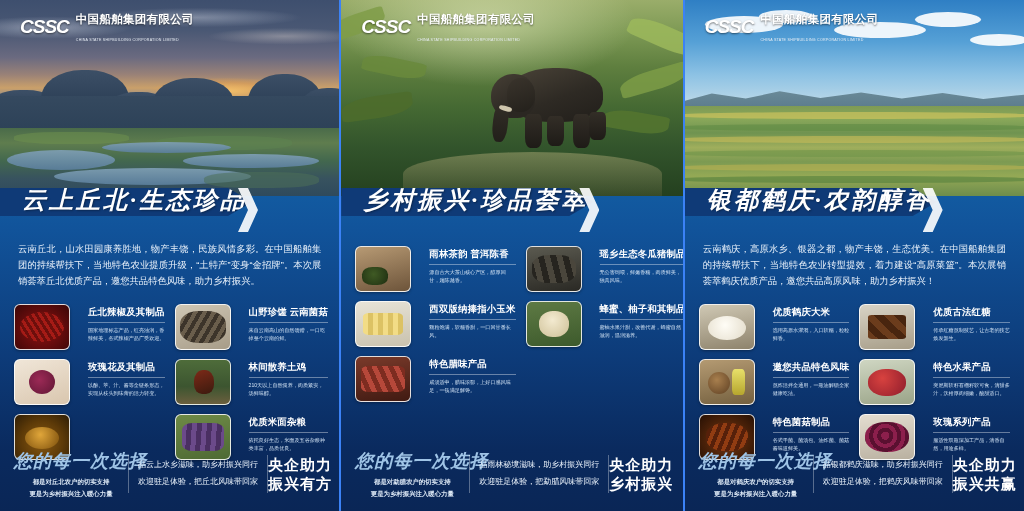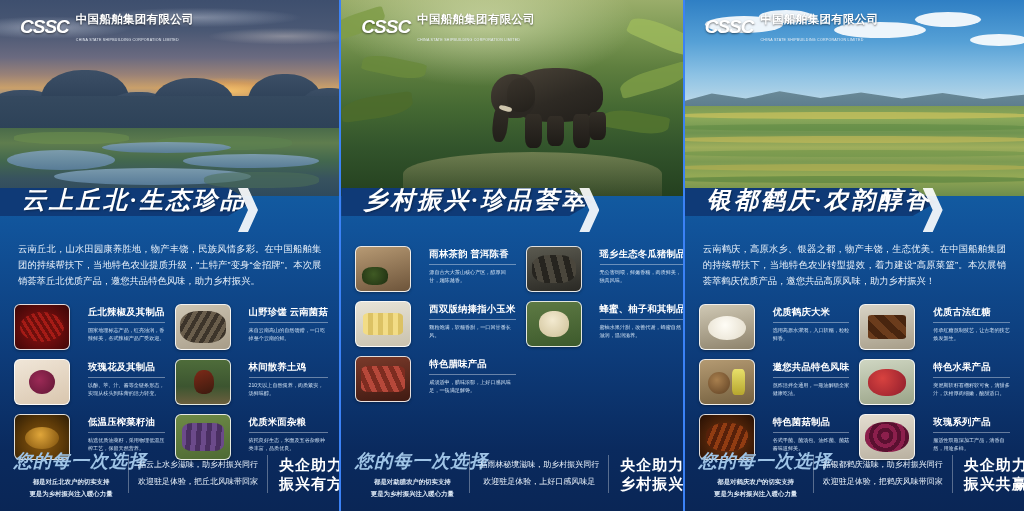--- a/index.html
+++ b/index.html
@@ -157,21 +157,21 @@
   
   .footer{position:absolute;left:0;right:0;bottom:0;height:74px;display:flex;align-items:center;
     padding:0 14px;box-sizing:border-box;gap:0;}
   .f-slogan{width:114px;flex:none;text-align:center;}
   .f-script{font-family:"Liberation Serif","DejaVu Serif",serif;font-style:italic;font-weight:bold;
     font-size:18px;color:#9fc4e6;letter-spacing:1px;white-space:nowrap;}
   .f-sub{font-size:6.4px;color:#dbe7f4;line-height:1.8;margin-top:3px;font-weight:bold;}
   .f-div{width:1px;height:38px;background:rgba(255,255,255,.32);flex:none;}
   .f-lines{flex:1;padding:0 9px;text-align:center;}
   .f-line{font-size:8px;color:#eaf2fb;line-height:2.1;white-space:nowrap;}
-  .f-cta{width:86px;flex:none;text-align:center;}
+  .f-cta{width:86px;flex:none;text-align:left;}
   .f-cta div{font-size:15px;font-weight:bold;color:#ffffff;line-height:1.28;letter-spacing:1px;white-space:nowrap;}
 </style>
 </head>
 <body>
 
 <div class="poster">
 
   <div class="panel">
     <div class="hero">
       <div class="hero-art">
@@ -241,25 +241,20 @@
       <div class="card">
           <div class="thumb t-chick"></div>
           <div class="c-txt">
             <div class="c-title">林间散养土鸡</div>
             <div class="c-rule"></div>
             <div class="c-desc">210天以上自然慢养，肉质紧实，汤鲜味醇。</div>
           </div>
         </div>
       <div class="card">
           <div class="thumb t-oil"></div>
-          <div class="c-txt">
-            <div class="c-title">低温压榨菜籽油</div>
-            <div class="c-rule"></div>
-            <div class="c-desc">精选优质油菜籽，采用物理低温压榨工艺，保留天然营养。</div>
-          </div>
         </div>
       <div class="card">
           <div class="thumb t-corn"></div>
           <div class="c-txt">
             <div class="c-title">优质米面杂粮</div>
             <div class="c-rule"></div>
             <div class="c-desc">依托良好生态，米面及五谷杂粮种类丰富，品质优良。</div>
           </div>
         </div>
     </div>
@@ -364,21 +359,21 @@
     </div>
     <div class="footer">
       <div class="f-slogan">
         <div class="f-script">您的每一次选择</div>
         <div class="f-sub"><span>都是对勐腊农户的切实支持</span><br>
         <span>更是为乡村振兴注入暖心力量</span></div>
       </div>
       <div class="f-div"></div>
       <div class="f-lines">
         <div class="f-line">品雨林秘境滋味，助乡村振兴同行</div>
-        <div class="f-line">欢迎驻足体验，上好口感风味足</div>
+        <div class="f-line">欢迎驻足体验，把勐腊风味带回家</div>
       </div>
       <div class="f-div"></div>
       <div class="f-cta">
         <div>央企助力</div>
         <div>乡村振兴</div>
       </div>
     </div>
   </div>
 
   <div class="panel">

